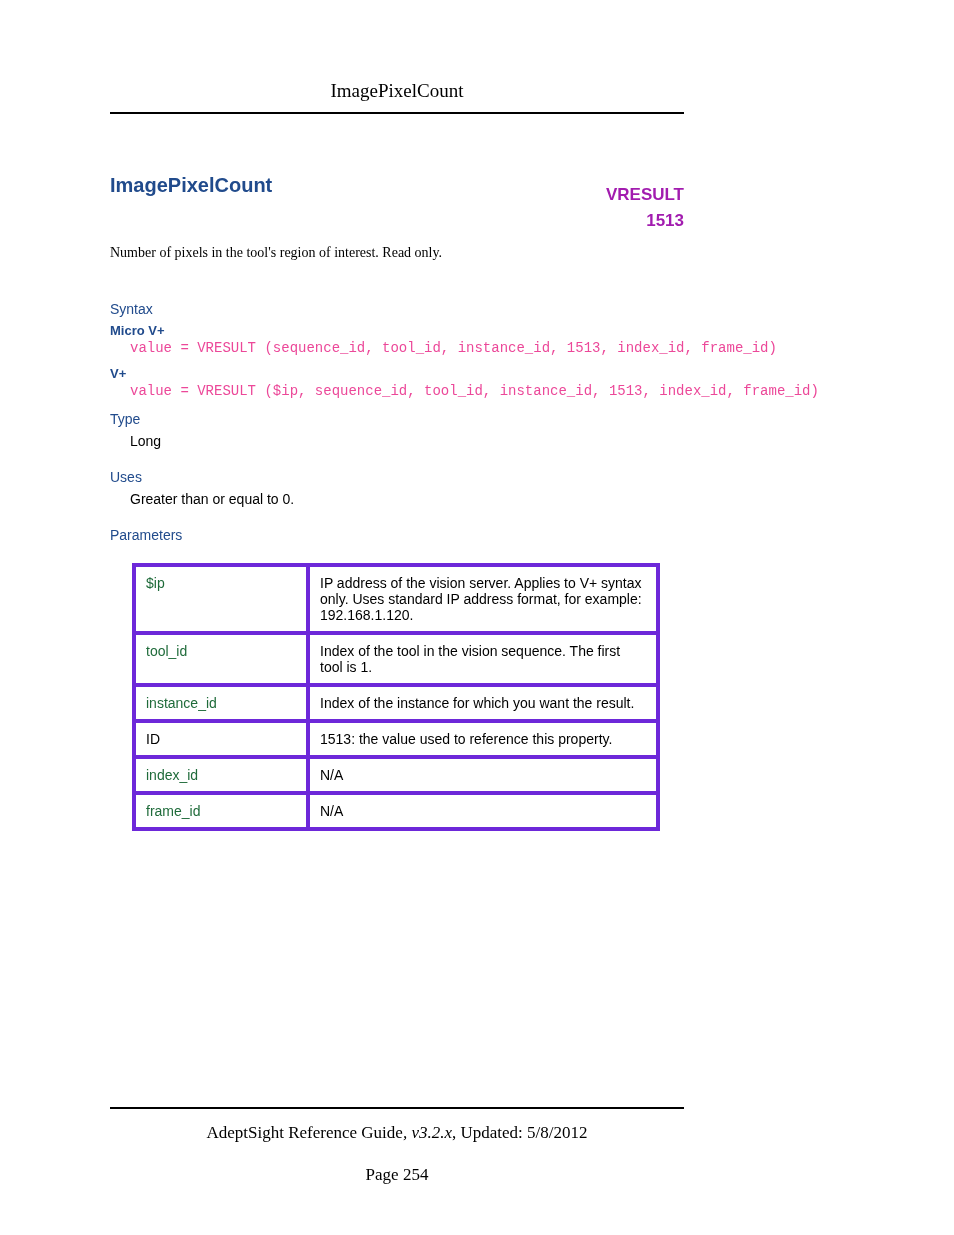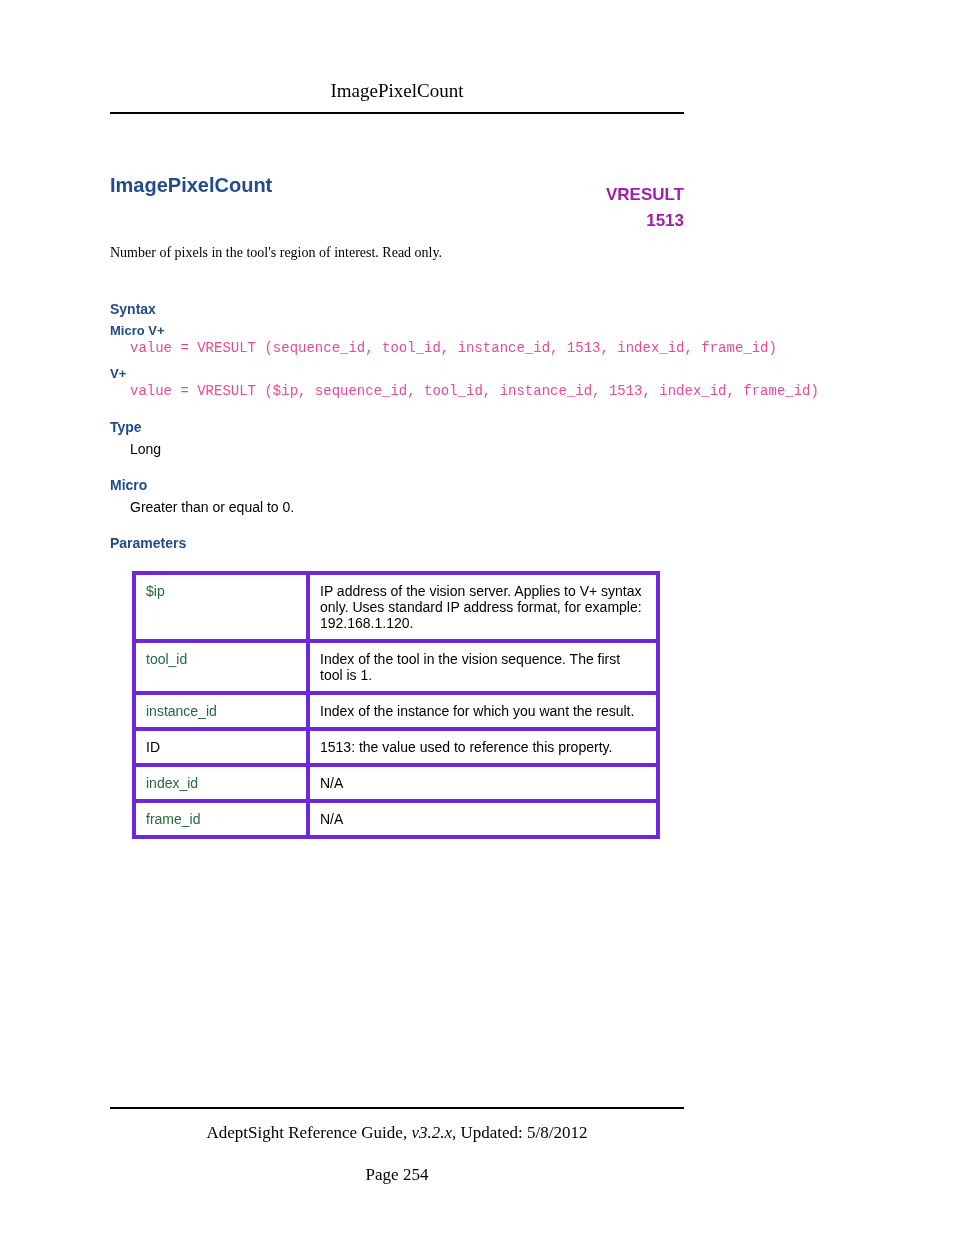--- a/index.html
+++ b/index.html
@@ -48,23 +48,23 @@
     line-height: 1.5;
     margin-top: 8px;
   }
   .intro {
     font-size: 14px;
     margin: 12px 0 40px 0;
     font-family: Liberation Serif, serif;
   }
   .section-label {
     color: #214b8c;
-    font-weight: bold;
+    font-weight: normal;
     font-size: 14px;
-    margin-top: 20px;
+    margin-top: 12px;
     margin-bottom: 6px;
   }
   .sub-label {
     color: #214b8c;
     font-weight: bold;
     font-size: 13px;
     margin-top: 6px;
     margin-bottom: 2px;
   }
   .code-line {
@@ -144,21 +144,21 @@
 
   <div class="sub-label">Micro V+</div>
   <div class="code-line">value = VRESULT (sequence_id, tool_id, instance_id, 1513, index_id, frame_id)</div>
 
   <div class="sub-label">V+</div>
   <div class="code-line">value = VRESULT ($ip, sequence_id, tool_id, instance_id, 1513, index_id, frame_id)</div>
 
   <div class="section-label">Type</div>
   <div class="body-indent">Long</div>
 
-  <div class="section-label">Micro</div>
+  <div class="section-label">Uses</div>
   <div class="body-indent">Greater than or equal to 0.</div>
 
   <div class="section-label">Parameters</div>
 
   <table class="params">
     <tbody>
       <tr>
         <td class="param-name">$ip</td>
         <td>IP address of the vision server. Applies to V+ syntax only. Uses standard IP address format, for example: 192.168.1.120.</td>
       </tr>

